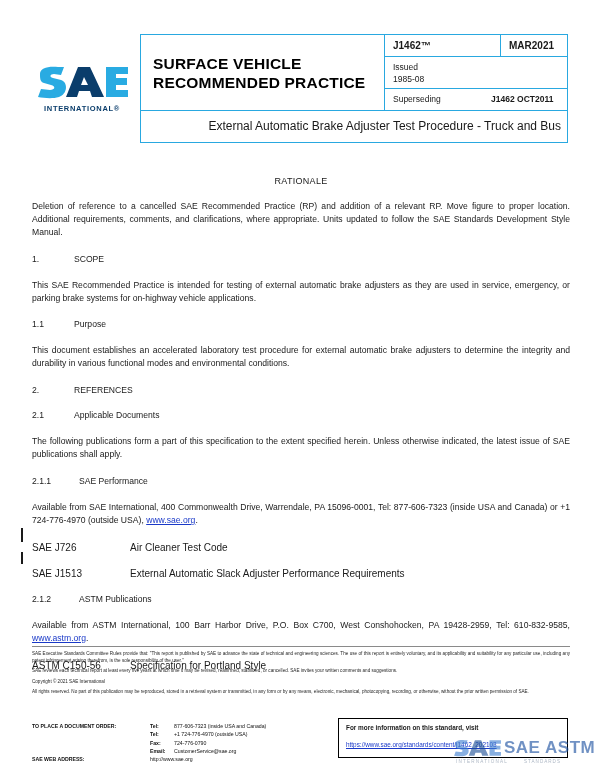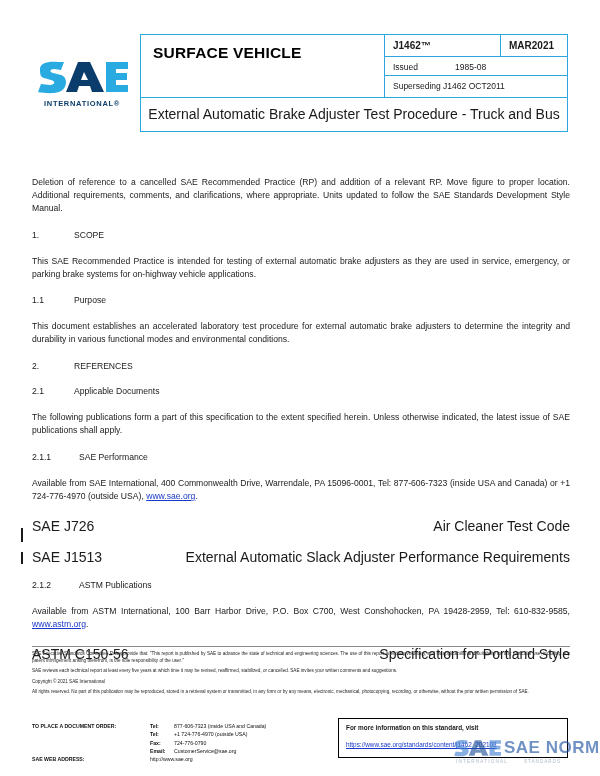--- a/index.html
+++ b/index.html
@@ -61,21 +61,22 @@
     display: flex;
     align-items: stretch;
   }
   .hdr-title {
     flex: 1;
     border-right: 1.6px solid #29a8e0;
     padding: 8px 10px 6px 12px;
     box-sizing: border-box;
     min-height: 62px;
     display: flex;
-    justify-content: flex-start;
+    flex-direction: column;
+    justify-content: center;
   }
   .hdr-title-line {
     font-size: 15.5px;
     font-weight: bold;
     letter-spacing: 0.2px;
     line-height: 1.25;
     color: #000;
   }
   .hdr-right {
     width: 182px;
@@ -105,34 +106,35 @@
   .hdr-dates {
     padding: 4px 8px 2px 8px;
     border-bottom: 1.6px solid #29a8e0;
     box-sizing: border-box;
     flex: 1;
   }
   .dateline {
     display: flex;
     font-size: 8.5px;
     line-height: 1.45;
+    flex-direction: column;
   }
   .dateline .lbl { width: 62px; }
   .dateline .val { }
   .hdr-supersede {
     padding: 5px 8px 6px 8px;
     font-size: 8.5px;
     box-sizing: border-box;
   }
-  .hdr-supersede b { font-weight: normal; }
+  .hdr-supersede b { font-weight: bold; margin-left: 48px; }
   .hdr-subject {
     border-top: 1.6px solid #29a8e0;
-    text-align: center;
+    text-align: right;
     padding: 8px 6px 9px 6px;
-    font-size: 14px;
+    font-size: 12px;
   }
 
   
   .content {
     position: absolute;
     left: 32px;
     top: 176px;
     width: 538px;
   }
   .centered-head {
@@ -149,24 +151,23 @@
   }
   .sec {
     font-size: 8.6px;
     margin: 0 0 15px 0;
     display: flex;
   }
   .sec .numpart { width: 42px; flex: none; }
   .sec.lvl2 .numpart { width: 42px; }
   .sec.lvl3 .numpart { width: 47px; }
   .refrow {
-    font-size: 14px;
+    font-size: 10px;
     margin: 0 0 15px 0;
     display: flex;
-    justify-content: space-between;
   }
   .refrow .refid { width: 98px; flex: none; }
   a.lnk {
     color: #1a39c8;
     text-decoration: underline;
   }
   .changebar {
     position: absolute;
     left: 21px;
     width: 2px;
@@ -282,20 +283,21 @@
         <path d="M72 3 L94 3 L94 10 L82 10 L82 14 L93 14 L93 21 L82 21 L82 26 L94 26 L94 33 L72 33 Z" fill="#29abe2"></path>
       </svg>
       <div class="logo-sub">INTERNATIONAL®</div>
     </div>
 
     <div class="hdr-table">
       <div class="hdr-top">
 
         <div class="hdr-title">
           <div class="hdr-title-line">SURFACE VEHICLE</div>
+          <div class="hdr-title-line">RECOMMENDED PRACTICE</div>
         </div>
 
         <div class="hdr-right">
           <div class="hdr-idrow">
             <div class="hdr-num">J1462™</div>
             <div class="hdr-date">MAR2021</div>
           </div>
           <div class="hdr-dates">
             <div class="dateline">
               <span class="lbl">Issued</span>
@@ -308,20 +310,21 @@
           </div>
         </div>
       </div>
 
       <div class="hdr-subject">External Automatic Brake Adjuster Test Procedure - Truck and Bus</div>
     </div>
   </div>
 
   <div class="content">
 
+    <div class="centered-head">RATIONALE</div>
 
     <p class="para">Deletion of reference to a cancelled SAE Recommended Practice (RP) and addition of a relevant RP. Move figure to proper location. Additional requirements, comments, and clarifications, where appropriate. Units updated to follow the SAE Standards Development Style Manual.</p>
 
     <div class="sec">
       <span class="numpart">1.</span>
       <span>SCOPE</span>
     </div>
 
     <p class="para">This SAE Recommended Practice is intended for testing of external automatic brake adjusters as they are used in service, emergency, or parking brake systems for on-highway vehicle applications.</p>
 
@@ -423,18 +426,18 @@
 
   <div class="watermark">
     <svg width="50" height="22" viewBox="0 0 96 40" style="position:absolute;left:0;top:2px;">
       <path d="M6 10 C6 4, 14 2, 24 3 L30 3 L27 11 L20 10 C16 10, 15 13, 19 14 L27 16
                C34 18, 34 30, 25 33 C18 35, 10 34, 4 33 L7 25 L16 26 C21 26, 22 22, 17 21
                L10 19 C6 18, 6 14, 6 10 Z" fill="#3f7fd0"></path>
       <path d="M44 3 L56 3 L70 33 L58 33 L56 27 L45 27 L43 33 L32 33 Z
                M50 13 L47 21 L54 21 Z" fill="#1c4f96"></path>
       <path d="M72 3 L94 3 L94 10 L82 10 L82 14 L93 14 L93 21 L82 21 L82 26 L94 26 L94 33 L72 33 Z" fill="#3f7fd0"></path>
     </svg>
-    <div class="wm-text">SAE NORM</div>
+    <div class="wm-text">SAE ASTM</div>
     <div class="wm-sub">INTERNATIONAL</div>
     <div class="wm-sub2">STANDARDS</div>
   </div>
 
 </div>
 
 </body></html>

